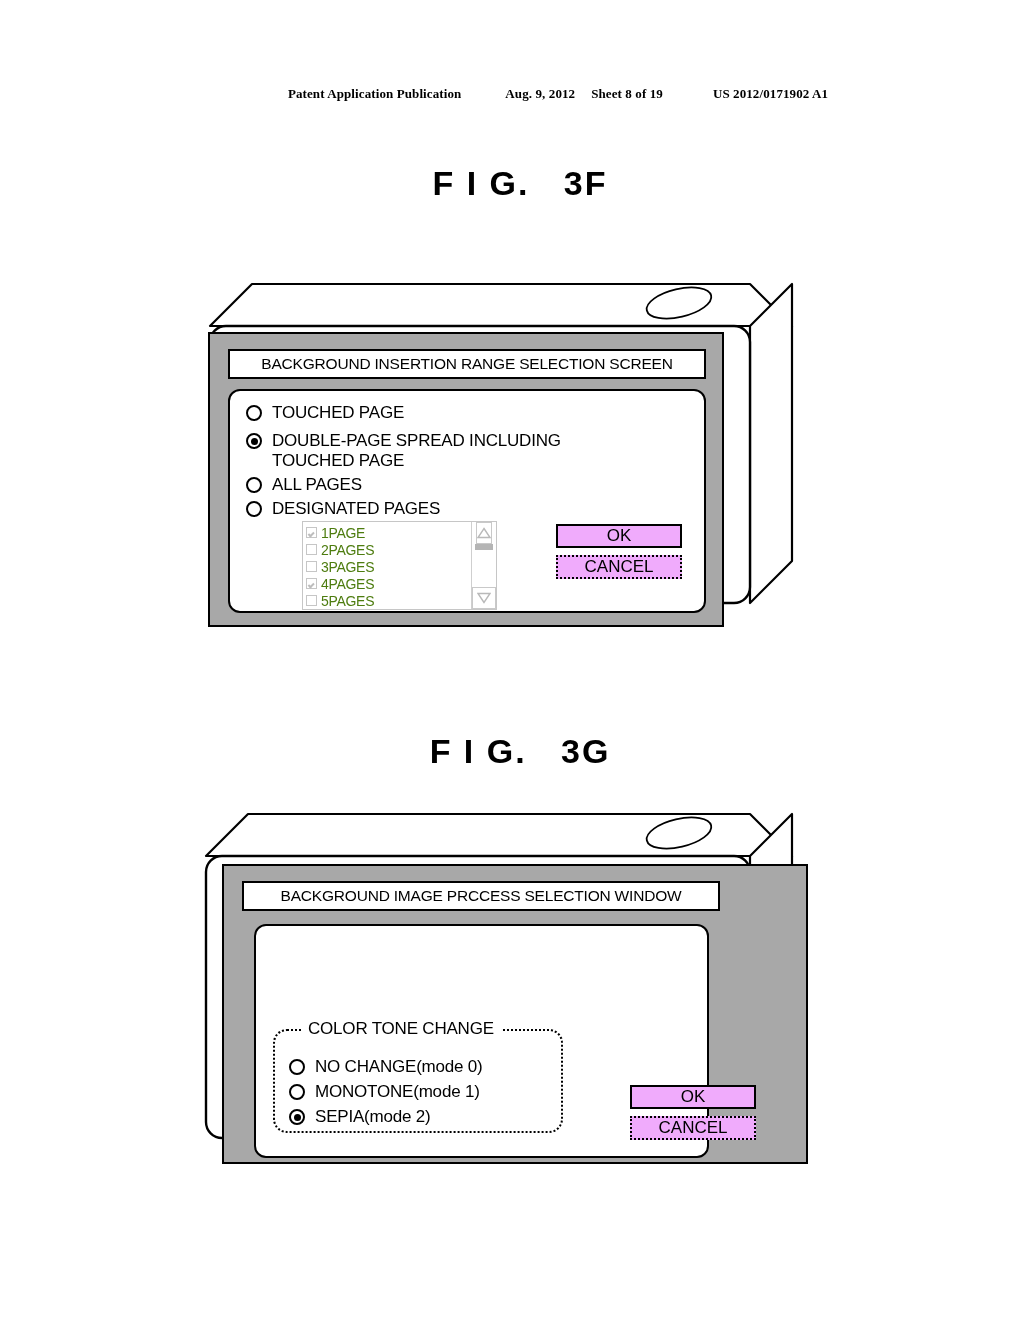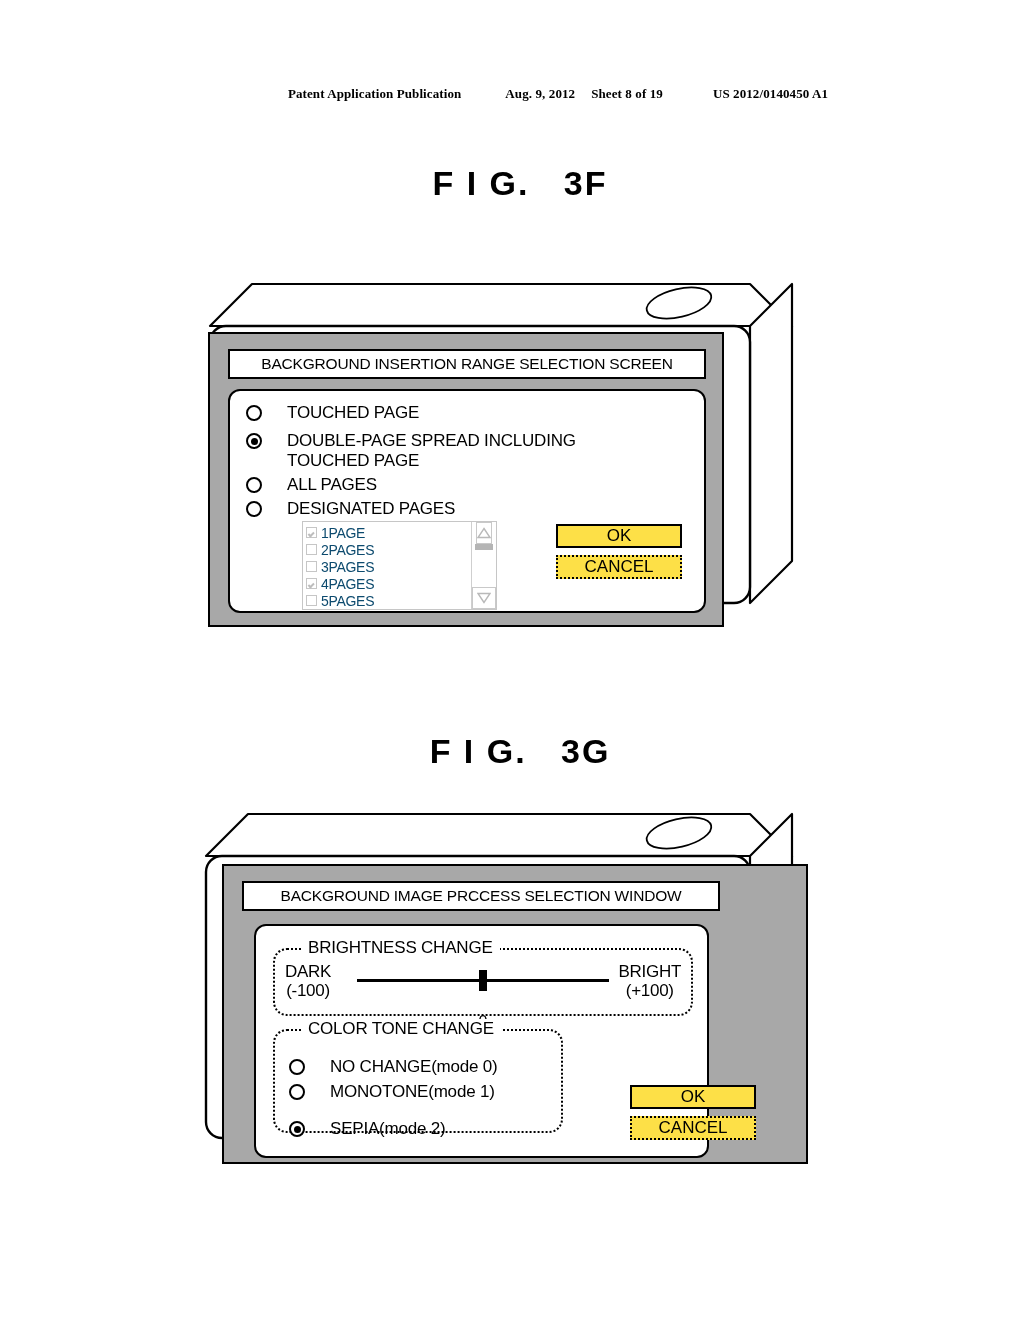--- a/index.html
+++ b/index.html
@@ -119,21 +119,20 @@
   }
   #body-3f { left: 18px; top: 55px; width: 478px; height: 224px; }
   #body-3g { left: 30px; top: 58px; width: 455px; height: 234px; }
 
   
   .radio-row {
     position: absolute;
     display: flex;
     align-items: flex-start;
     white-space: nowrap;
-    gap: 15px;
   }
   .radio-dot {
     width: 16px; height: 16px;
     border: 2px solid #000;
     border-radius: 50%;
     box-sizing: border-box;
     flex: 0 0 auto;
     background: #fff;
     position: relative;
     margin-top: 2px;
@@ -165,21 +164,21 @@
   }
   #listbox-3f { left: 72px; top: 130px; width: 195px; height: 89px; }
   .listbox-items {
     flex: 1 1 auto;
     padding: 2px 0 0 3px;
   }
   .lb-item {
     display: flex;
     align-items: center;
     height: 17px;
-    color: #0c4a6e;
+    color: #4d7c0f;
     font-size: 14px;
     letter-spacing: -0.3px;
     white-space: nowrap;
   }
   .lb-check {
     width: 11px; height: 11px;
     border: 1px solid #c6c6c6;
     box-sizing: border-box;
     background: #fff;
     margin-right: 4px;
@@ -216,21 +215,21 @@
 
   .lb-thumb {
     height: 6px;
     background: #b5b5b5;
     margin: 0 2px;
   }
 
   
   .btn {
     position: absolute;
-    background: #fde047;
+    background: #f0abfc;
     display: flex;
     align-items: center;
     justify-content: center;
     font-size: 17px;
     letter-spacing: 0px;
     box-sizing: border-box;
     white-space: nowrap;
   }
   .btn.solid  { border: 2.5px solid #000; }
   .btn.dotted { border: 2px dotted #000; }
@@ -299,21 +298,21 @@
 
   .ct-radio { position: absolute; left: 14px; }
 </style>
 </head>
 <body>
 
 <div class="page-header">
   <span class="hdr-pub">Patent Application Publication</span>
   <span class="hdr-date">Aug. 9, 2012</span>
   <span class="hdr-sheet">Sheet 8 of 19</span>
-  <span class="hdr-doc">US 2012/0140450 A1</span>
+  <span class="hdr-doc">US 2012/0171902 A1</span>
 </div>
 
 <div class="figure-block" id="figure-3f">
 
   <div class="fig-caption">F I G.   3F</div>
 
   <div class="ref-num" id="ref-3f">100</div>
 
   <svg class="lead-svg" style="left:700px; top:230px;" width="90" height="90">
     <path d="M 48 5 C 44 16, 34 22, 28 32 C 22 42, 20 50, 14 58" fill="none" stroke="#000" stroke-width="1.6"></path>
@@ -419,53 +418,35 @@
       <rect x="14" y="70" width="544" height="282" rx="16" ry="16" fill="#fff" stroke="#000" stroke-width="2.4"></rect>
       <ellipse cx="487" cy="47" rx="33" ry="14" fill="#fff" stroke="#000" stroke-width="1.8" transform="rotate(-13 487 47)"></ellipse>
     </svg>
 
     <div class="screen-bezel" id="bezel-3g">
 
       <div class="dlg-titlebar" id="title-3g">BACKGROUND IMAGE PRCCESS SELECTION WINDOW</div>
 
       <div class="dlg-body" id="body-3g">
 
-        <div class="group" id="grp-brightness">
-          <span class="group-legend">BRIGHTNESS CHANGE</span>
-
-          <div class="sld-side" id="sld-dark">
-            <div>DARK</div>
-            <div>(-100)</div>
-          </div>
-
-          <div class="sld-side" id="sld-bright">
-            <div>BRIGHT</div>
-            <div>(+100)</div>
-          </div>
-
-          <div class="sld-track">
-            <div class="sld-thumb"></div>
-            <div class="sld-value">0</div>
-          </div>
-        </div>
 
         <div class="group" id="grp-colortone">
           <span class="group-legend">COLOR TONE CHANGE</span>
 
           <div class="radio-row ct-radio" style="top:26px;">
             <span class="radio-dot"></span>
             <span class="radio-label">NO CHANGE(mode 0)</span>
           </div>
 
           <div class="radio-row ct-radio" style="top:51px;">
             <span class="radio-dot"></span>
             <span class="radio-label">MONOTONE(mode 1)</span>
           </div>
 
-          <div class="radio-row ct-radio" style="top:88px;">
+          <div class="radio-row ct-radio" style="top:76px;">
             <span class="radio-dot checked"></span>
             <span class="radio-label">SEPIA(mode 2)</span>
           </div>
         </div>
 
         <div class="btn solid" id="ok-3g">OK</div>
         <div class="btn dotted" id="cancel-3g">CANCEL</div>
 
       </div>
     </div>

